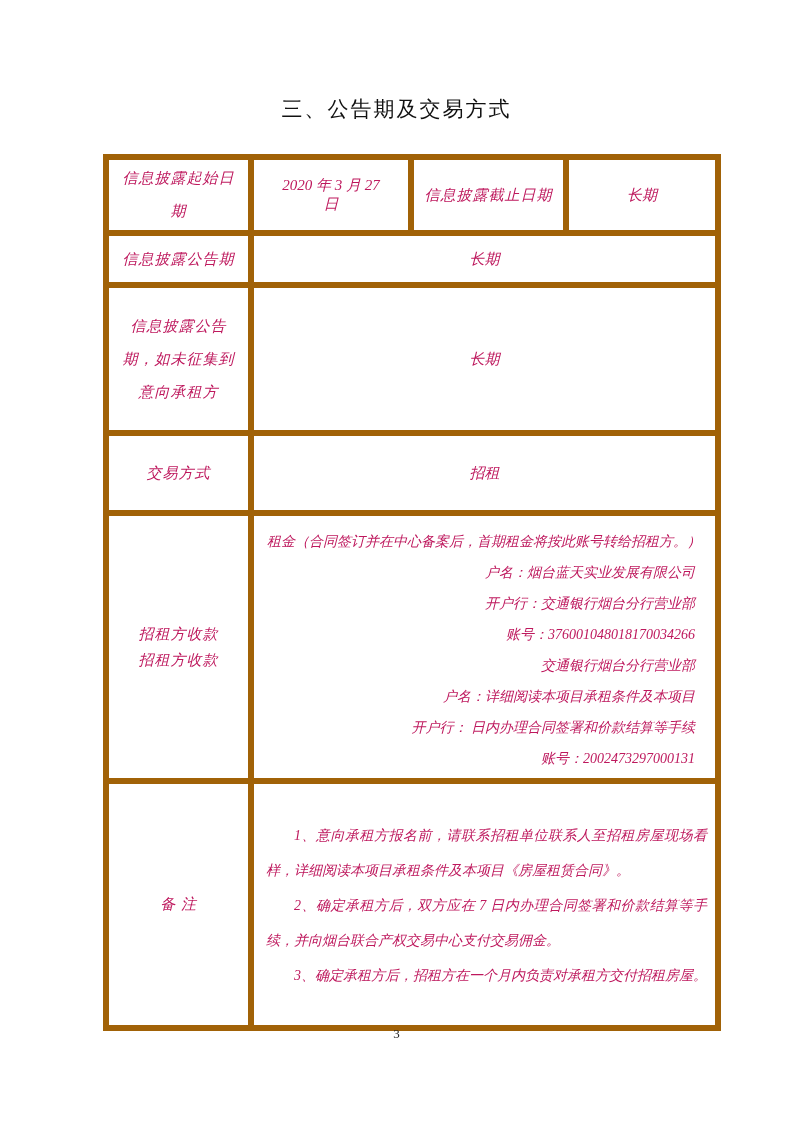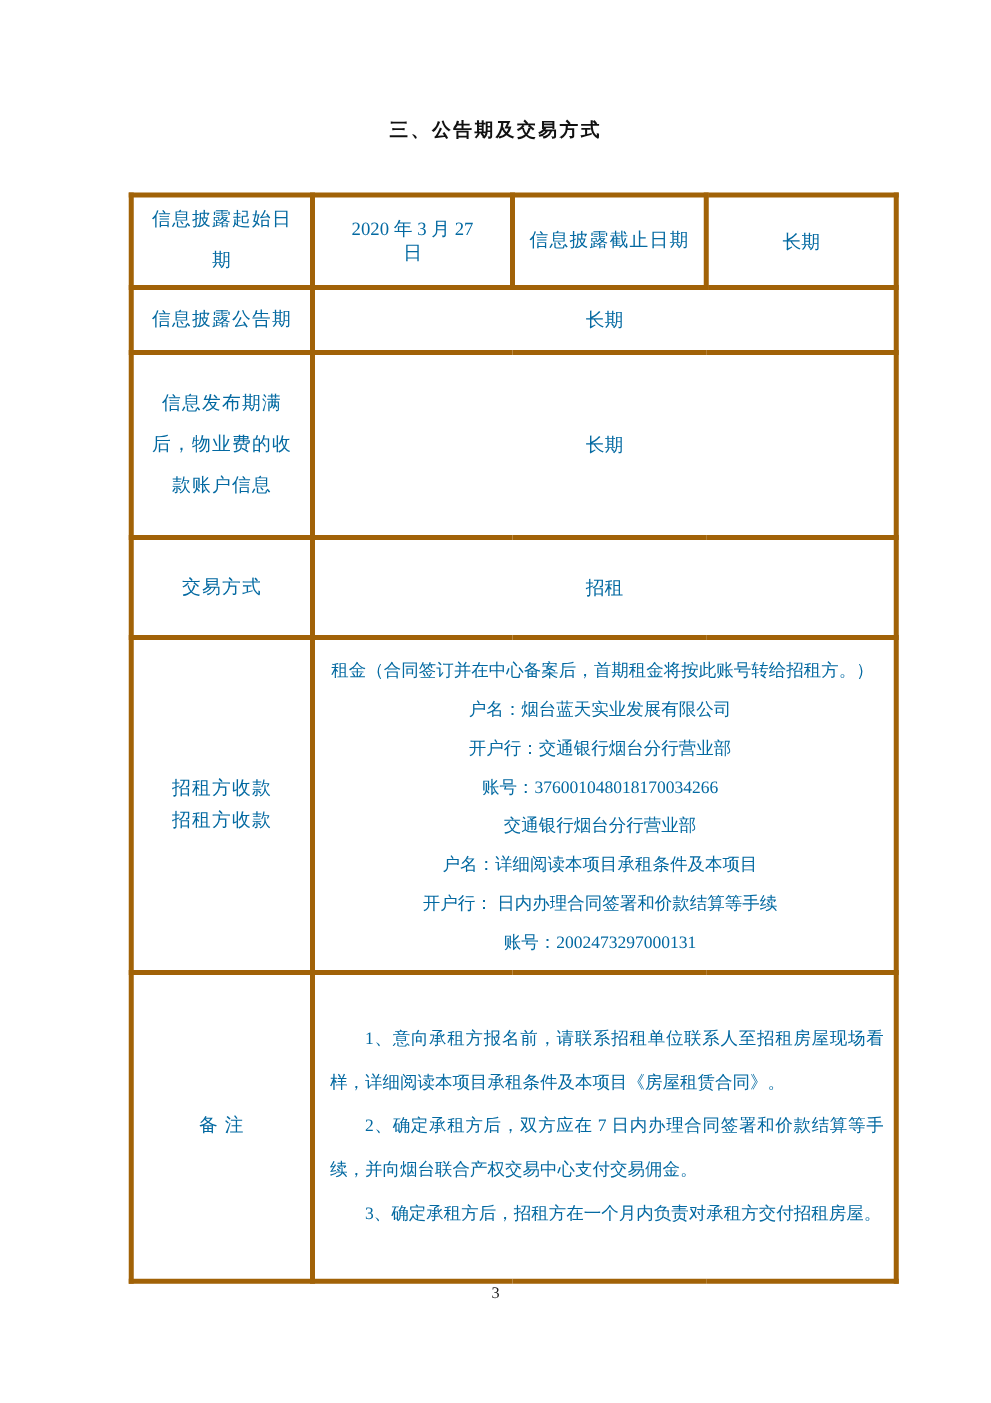--- a/index.html
+++ b/index.html
@@ -9,39 +9,40 @@
     position: relative;
     font-family: "Liberation Serif", "DejaVu Serif", serif;
     color: #1a1a1a;
   }
   .page { position: absolute; inset: 0; background: #ffffff; }
 
   .doc-title {
     position: absolute;
     top: 95px; left: 0; right: 0;
     text-align: center;
-    font-size: 15px;
-    font-weight: bold;
+    font-size: 21px;
+    font-weight: normal;
     letter-spacing: 2px;
     color: #111;
   }
 
   table.doc-table {
     position: absolute;
     top: 154px; left: 103px;
     width: 612px;
     border-collapse: collapse;
     table-layout: fixed;
     border: 2px solid #000;
   }
   td {
-    border: 4px solid #a16207;
+    border: 6px solid #a16207;
     font-size: 15px;
-    color: #0369a1;
+    color: #be185d;
     overflow: hidden;
+    font-style: italic;
   }
   td.label-cell {
     text-align: center;
     vertical-align: middle;
     letter-spacing: 1px;
     line-height: 33px;
     padding: 2px 7px;
   }
   td.value-cell {
     text-align: center;
@@ -51,21 +52,21 @@
   tr.r1 { height: 53px; }
   tr.r2 { height: 52px; }
   tr.r3 { height: 148px; }
   tr.r4 { height: 80px; }
   tr.r5 { height: 268px; }
   tr.r6 { height: 247px; }
 
   td.account-cell {
     vertical-align: top;
     padding: 10px 20px 0 13px;
-    text-align: center;
+    text-align: right;
   }
   .account-line {
     font-size: 14px;
     line-height: 31px;
     white-space: nowrap;
   }
   td.remark-cell {
     vertical-align: top;
     padding: 34px 8px 0 12px;
     text-align: left;
@@ -106,21 +107,21 @@
       <td class="label-cell">信息披露起始日期</td>
       <td class="value-cell">2020 年 3 月 27 日</td>
       <td class="label-cell">信息披露截止日期</td>
       <td class="value-cell">长期</td>
     </tr>
     <tr class="r2">
       <td class="label-cell">信息披露公告期</td>
       <td class="value-cell" colspan="3">长期</td>
     </tr>
     <tr class="r3">
-      <td class="label-cell">信息发布期满后，物业费的收款账户信息</td>
+      <td class="label-cell">信息披露公告期，如未征集到意向承租方</td>
       <td class="value-cell" colspan="3">长期</td>
     </tr>
     <tr class="r4">
       <td class="label-cell">交易方式</td>
       <td class="value-cell" colspan="3">招租</td>
     </tr>
     <tr class="r5">
       <td class="label-cell">
         <div class="label-two-line">招租方收款</div>
         <div class="label-two-line">招租方收款</div>

